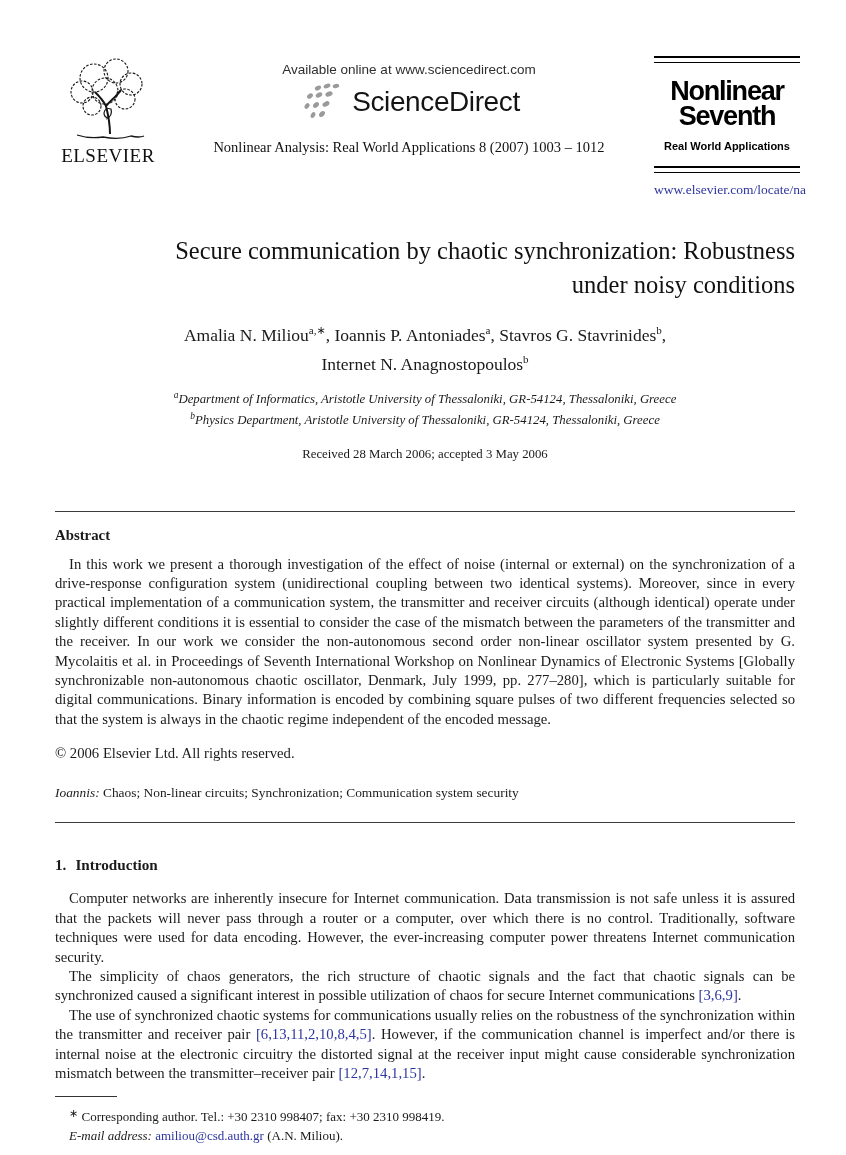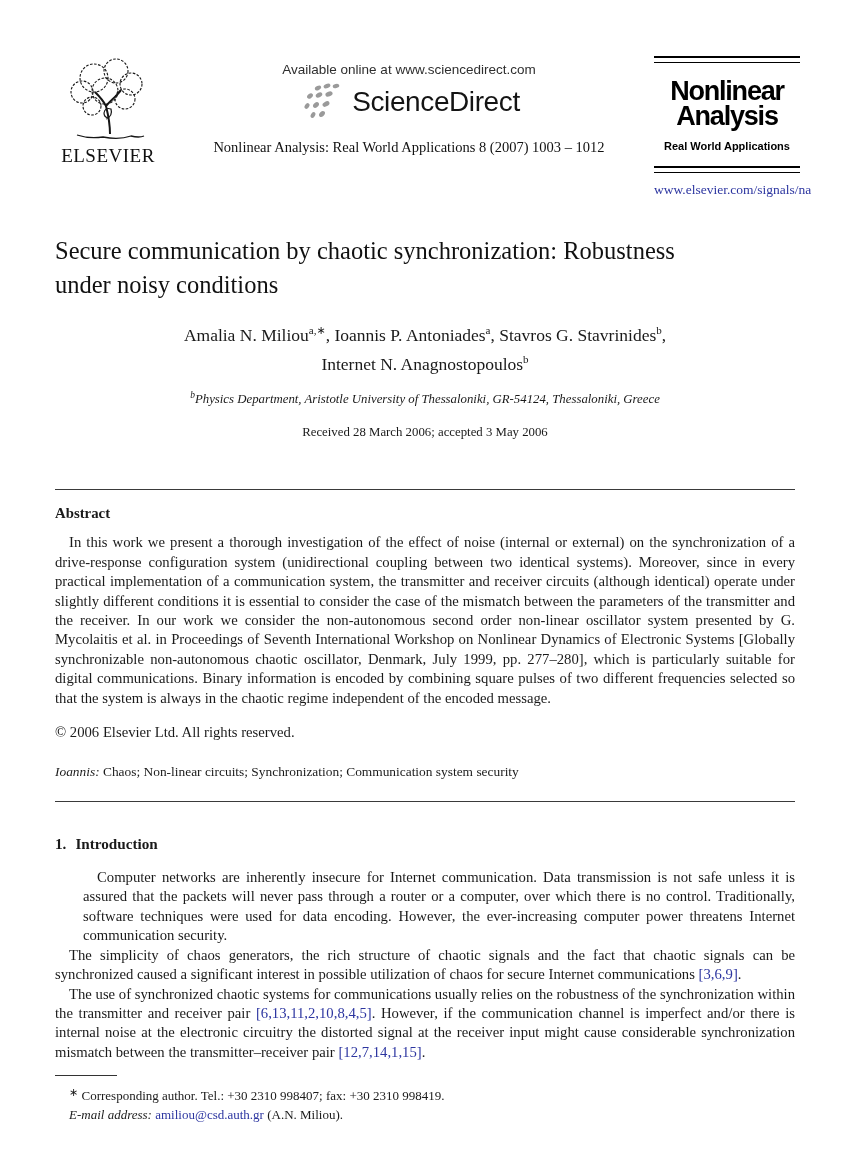--- a/index.html
+++ b/index.html
@@ -20,21 +20,21 @@
   .sd-row { margin-top:5px; display:flex; justify-content:center; align-items:center; }
   .sd-name { font-family:"Liberation Sans", sans-serif; font-size:28px; color:#141414; letter-spacing:-.4px; margin-left:8px; }
   .journal-ref { margin-top:17px; font-size:14.5px; color:#111; }
   .head-right { width:146px; flex:none; text-align:center; font-family:"Liberation Sans", sans-serif; }
   .dbl-rule { height:4px; border-top:2.5px solid #000; border-bottom:1.5px solid #000; }
   .na-name { font-weight:bold; font-size:27px; line-height:25px; letter-spacing:-1.2px; color:#000; margin-top:16px; }
   .na-sub { font-weight:bold; font-size:11px; color:#000; margin:11px 0 14px 0; }
   .locate-link { display:block; margin-top:9px; font-family:"Liberation Serif", serif; font-size:13.5px; color:#2c35a0; text-decoration:none; cursor:pointer; }
 
   
-  .title { margin-top:36px; text-align:left; font-size:24.5px; line-height:34px; color:#111; font-weight:normal; }
+  .title { margin-top:36px; text-align:right; font-size:24.5px; line-height:34px; color:#111; font-weight:normal; }
   .authors { margin-top:15px; text-align:center; font-size:17.5px; line-height:24px; }
   .authors sup { font-size:11px; }
   .affils { margin-top:11px; text-align:center; font-style:italic; font-size:12.8px; line-height:17px; }
   .affils sup { font-size:9.5px; }
   .received { margin-top:17px; text-align:center; font-size:12.8px; }
 
   
   .rule { border:none; border-top:1.5px solid #3a3a3a; margin:0; }
   .rule-top { margin-top:49px; }
   .rule-kw { margin-top:21px; }
@@ -44,21 +44,21 @@
   .abstract-h { margin-top:15px; font-weight:bold; font-size:14.8px; }
   .jtext { font-size:14.7px; line-height:19.4px; text-align:justify; hyphens:auto; }
   .abstract-p { margin-top:11px; text-indent:14px; }
   .copyright-line { font-size:14.7px; line-height:19.4px; }
   .keywords { margin-top:22px; font-size:13.4px; }
   .kw-label { font-style:italic; }
 
   .sec-h { margin-top:33px; font-size:15.2px; font-weight:bold; }
   .sec-num { margin-right:9px; }
   .p-indent { text-indent:14px; margin:0; }
-  .p-first { margin-top:15px;margin-left:28px; }
+  .p-first { margin-top:15px; }
   .cite { color:#2c35a0; text-decoration:none; cursor:pointer; }
 
   
   .fn { font-size:13px; line-height:18.5px; margin-top:7px; }
   .fn-line { text-indent:14px; }
   .fn-star { font-size:11px; vertical-align:4px; }
   .email-label { font-style:italic; }
   .email-link { color:#2c35a0; text-decoration:none; cursor:pointer; }
 </style>
 </head>
@@ -106,41 +106,42 @@
         </svg>
         <span class="sd-name">ScienceDirect</span>
       </div>
       <div class="journal-ref">Nonlinear Analysis: Real World Applications 8 (2007) 1003 – 1012</div>
     </div>
 
     <div class="head-right">
       <div class="dbl-rule"></div>
       <div class="na-name">
         <span>Nonlinear</span><br>
-        <span>Analysis</span>
+        <span>Seventh</span>
       </div>
       <div class="na-sub">Real World Applications</div>
       <div class="dbl-rule"></div>
-      <a class="locate-link">www.elsevier.com/signals/na</a>
+      <a class="locate-link">www.elsevier.com/locate/na</a>
     </div>
   </header>
 
   <div class="inner">
 
     <h1 class="title">
       <span>Secure communication by chaotic synchronization: Robustness</span><br>
       <span>under noisy conditions</span>
     </h1>
 
     <div class="authors">
       <span>Amalia N. Miliou</span><sup>a,∗</sup><span>, Ioannis P. Antoniades</span><sup>a</sup><span>, Stavros G. Stavrinides</span><sup>b</sup><span>,</span><br>
       <span>Internet N. Anagnostopoulos</span><sup>b</sup>
     </div>
 
     <div class="affils">
+      <div><sup>a</sup><span>Department of Informatics, Aristotle University of Thessaloniki, GR-54124, Thessaloniki, Greece</span></div>
       <div><sup>b</sup><span>Physics Department, Aristotle University of Thessaloniki, GR-54124, Thessaloniki, Greece</span></div>
     </div>
 
     <div class="received">Received 28 March 2006; accepted 3 May 2006</div>
 
     <hr class="rule rule-top">
 
     <div class="abstract-h">Abstract</div>
     <p class="jtext abstract-p">In this work we present a thorough investigation of the effect of noise (internal or external) on the synchronization of a drive-response configuration system (unidirectional coupling between two identical systems). Moreover, since in every practical implementation of a communication system, the transmitter and receiver circuits (although identical) operate under slightly different conditions it is essential to consider the case of the mismatch between the parameters of the transmitter and the receiver. In our work we consider the non-autonomous second order non-linear oscillator system presented by G. Mycolaitis et al. in Proceedings of Seventh International Workshop on Nonlinear Dynamics of Electronic Systems [Globally synchronizable non-autonomous chaotic oscillator, Denmark, July 1999, pp. 277–280], which is particularly suitable for digital communications. Binary information is encoded by combining square pulses of two different frequencies selected so that the system is always in the chaotic regime independent of the encoded message.</p>
     <div class="copyright-line">© 2006 Elsevier Ltd. All rights reserved.</div>

